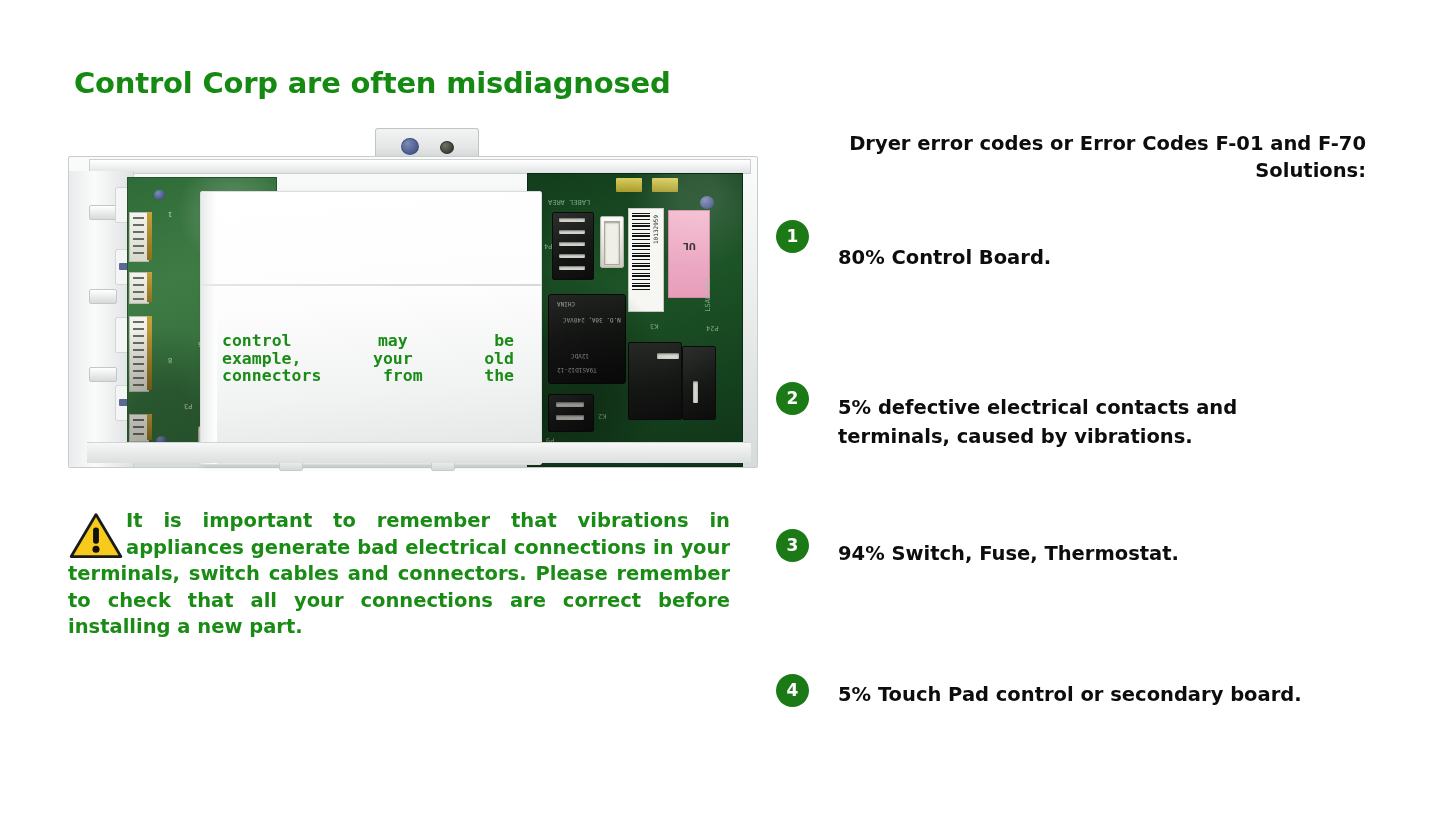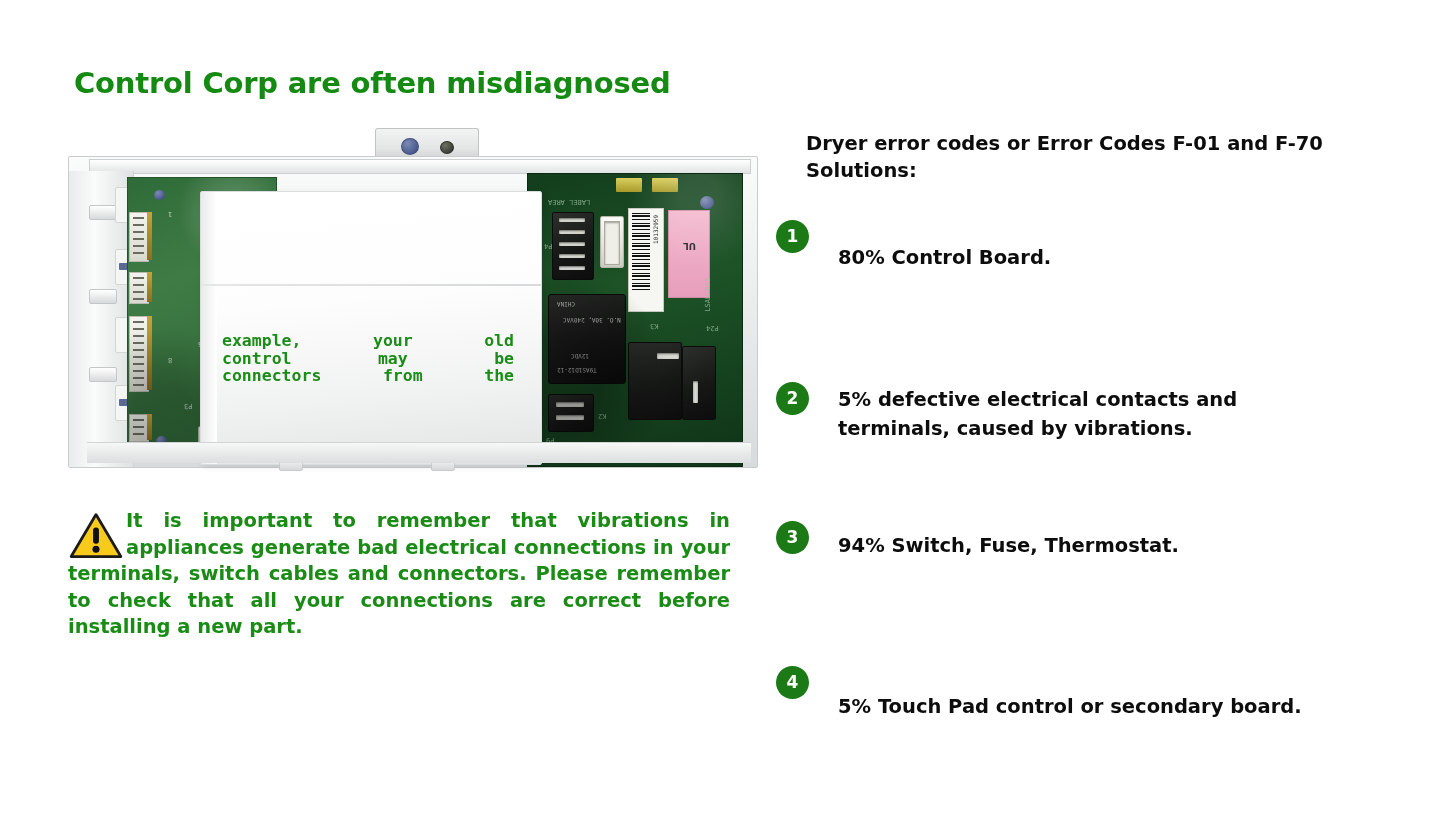--- a/index.html
+++ b/index.html
@@ -355,21 +355,21 @@
   
   .right-col {
     position: absolute;
     left: 776px;
     top: 130px;
     width: 620px;
   }
   .solutions-heading {
     width: 560px;
     margin: 0 auto;
-    text-align: left;
+    text-align: right;
     font-size: 19.5px;
     font-weight: bold;
     color: #0d0d0d;
     line-height: 27px;
   }
   .sol-list { position: relative; margin-top: 38px; }
   .sol-item {
     position: relative;
     display: flex;
     align-items: flex-start;
@@ -552,22 +552,22 @@
         <div class="cover-tab" style="left:78px"></div>
         <div class="cover-tab" style="left:230px"></div>
       </div>
 
       <div class="chassis-rail-bottom"></div>
     </div>
   </div>
 </div>
 
 <div class="overlay-note">
+  <span class="j">control      may      be</span>
   <span class="j">example,     your     old</span>
-  <span class="j">control      may      be</span>
   <span class="j">connectors    from    the</span>
 </div>
 
 <div class="warning-block">
   <svg class="warn-icon" viewBox="0 0 64 56">
     <path d="M32 3 L61 52 L3 52 Z" fill="#f7ca1b" stroke="#1a1a1a" stroke-width="3.2" stroke-linejoin="round"></path>
     <rect x="28.6" y="18" width="6.8" height="19" rx="3.2" fill="#101010"></rect>
     <circle cx="32" cy="43.5" r="4.1" fill="#101010"></circle>
   </svg>
   <div class="warning-text">It is important to remember that vibrations in appliances generate bad electrical connections in your terminals, switch cables and connectors. Please remember to check that all your connections are correct before installing a new part.</div>
@@ -578,27 +578,27 @@
 
   <div class="sol-list">
 
     <div class="sol-item" style="margin-top:0px">
       <div class="sol-badge" style="left:0px; top:-2px">1</div>
       <div class="sol-text" style="margin-top:21px">80% Control Board.</div>
     </div>
 
     <div class="sol-item" style="margin-top:112px">
       <div class="sol-badge" style="left:0px; top:-2px">2</div>
-      <div class="sol-text" style="margin-top:1px; width:470px">5% defective electrical contacts and terminals, caused by vibrations.</div>
+      <div class="sol-text" style="margin-top:9px; width:470px">5% defective electrical contacts and terminals, caused by vibrations.</div>
     </div>
 
     <div class="sol-item" style="margin-top:80px">
       <div class="sol-badge" style="left:0px; top:-2px">3</div>
       <div class="sol-text" style="margin-top:8px">94% Switch, Fuse, Thermostat.</div>
     </div>
 
     <div class="sol-item" style="margin-top:108px">
       <div class="sol-badge" style="left:0px; top:-2px">4</div>
-      <div class="sol-text" style="margin-top:24px">5% Touch Pad control or secondary board.</div>
+      <div class="sol-text" style="margin-top:4px">5% Touch Pad control or secondary board.</div>
     </div>
 
   </div>
 </div>
 
 </body></html>

